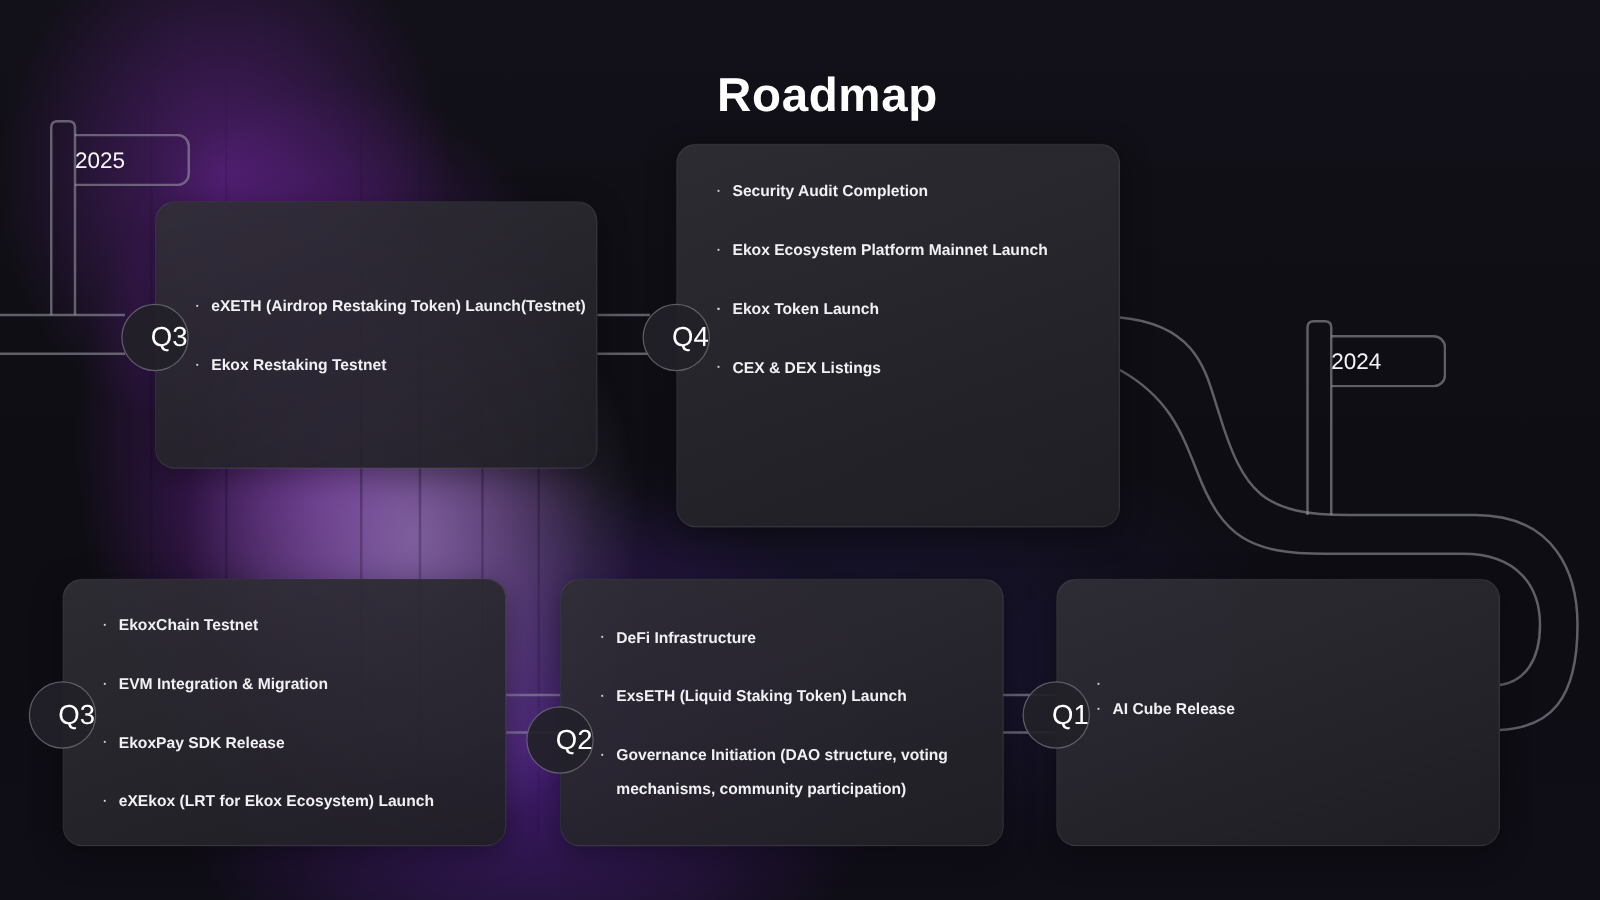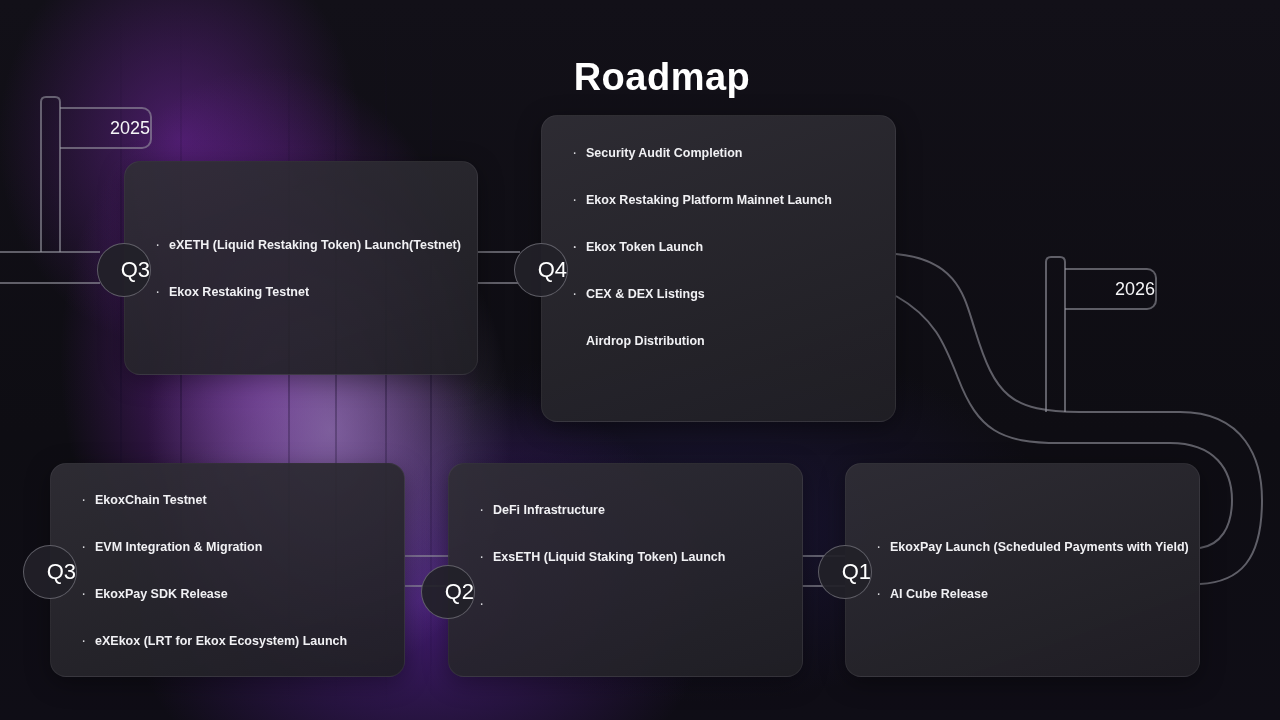--- a/index.html
+++ b/index.html
@@ -28,21 +28,21 @@
   .title {
     position: absolute; top: 56px; left: 0; width: 1280px; text-align: center;
     font-size: 38px; font-weight: bold; letter-spacing: 0.5px; color: #ffffff;
     font-family: "Liberation Sans", "DejaVu Sans", sans-serif;
     padding-left: 44px;
   }
   .year-flag {
     position: absolute; height: 42px; width: 92px;
     border: 2px solid rgba(160,160,170,0.55); border-left: none;
     border-radius: 0 10px 10px 0;
-    display: flex; align-items: center; justify-content: flex-end;
+    display: flex; align-items: center; justify-content: flex-start;
     font-size: 18px; color: #f5f5f7;
     font-family: "Liberation Sans", sans-serif;
   }
   .card {
     position: absolute;
     border-radius: 16px;
     background: linear-gradient(160deg, rgba(48,46,54,0.92), rgba(32,31,37,0.93));
     border: 1px solid rgba(255,255,255,0.06);
     box-shadow: 0 6px 24px rgba(0,0,0,0.35);
   }
@@ -99,41 +99,40 @@
     <path d="M802,586 L845,586"></path>
   </g>
 </svg>
 
 <div class="title">Roadmap</div>
 
 <div class="year-flag" style="left:60px; top:107px;">
   <span>2025</span>
 </div>
 <div class="year-flag" style="left:1065px; top:268px;">
-  <span>2026</span>
+  <span>2024</span>
 </div>
 
 <div class="card" style="left:124px; top:161px; width:354px; height:214px;">
   <ul style="left:28px; top:70px;">
-    <li style="margin-bottom:20px"><span class="dot">·</span><span>eXETH (Liquid Restaking Token) Launch(Testnet)</span></li>
+    <li style="margin-bottom:20px"><span class="dot">·</span><span>eXETH (Airdrop Restaking Token) Launch(Testnet)</span></li>
     <li><span class="dot">·</span><span>Ekox Restaking Testnet</span></li>
   </ul>
 </div>
 <div class="qbadge" style="left:97px; top:243px;">
   <span>Q3</span>
 </div>
 
 <div class="card" style="left:541px; top:115px; width:355px; height:307px;">
   <ul style="left:28px; top:24px;">
     <li style="margin-bottom:20px"><span class="dot">·</span><span>Security Audit Completion</span></li>
-    <li style="margin-bottom:20px"><span class="dot">·</span><span>Ekox Restaking Platform Mainnet Launch</span></li>
+    <li style="margin-bottom:20px"><span class="dot">·</span><span>Ekox Ecosystem Platform Mainnet Launch</span></li>
     <li style="margin-bottom:20px"><span class="dot">·</span></li>
     <li style="margin-bottom:20px"><span class="dot">·</span><span>Ekox Token Launch</span></li>
     <li style="margin-bottom:20px"><span class="dot">·</span><span>CEX &amp; DEX Listings</span></li>
-    <li><span class="dot"></span><span>Airdrop Distribution</span></li>
   </ul>
 </div>
 <div class="qbadge" style="left:514px; top:243px;">
   <span>Q4</span>
 </div>
 
 <div class="card" style="left:50px; top:463px; width:355px; height:214px;">
   <ul style="left:28px; top:23px;">
     <li style="margin-bottom:20px"><span class="dot">·</span><span>EkoxChain Testnet</span></li>
     <li style="margin-bottom:20px"><span class="dot">·</span><span>EVM Integration &amp; Migration</span></li>
@@ -142,28 +141,28 @@
   </ul>
 </div>
 <div class="qbadge" style="left:23px; top:545px;">
   <span>Q3</span>
 </div>
 
 <div class="card" style="left:448px; top:463px; width:355px; height:214px;">
   <ul style="left:28px; top:33px; width:300px;">
     <li style="margin-bottom:20px"><span class="dot">·</span><span>DeFi Infrastructure</span></li>
     <li style="margin-bottom:20px"><span class="dot">·</span><span>ExsETH (Liquid Staking Token) Launch</span></li>
-    <li class="wrap"><span class="dot">·</span></li>
+    <li class="wrap"><span class="dot">·</span><span>Governance Initiation (DAO structure, voting mechanisms, community participation)</span></li>
   </ul>
 </div>
 <div class="qbadge" style="left:421px; top:565px;">
   <span>Q2</span>
 </div>
 
 <div class="card" style="left:845px; top:463px; width:355px; height:214px;">
   <ul style="left:28px; top:70px;">
-    <li style="margin-bottom:20px"><span class="dot">·</span><span>EkoxPay Launch (Scheduled Payments with Yield)</span></li>
+    <li style="margin-bottom:20px"><span class="dot">·</span></li>
     <li><span class="dot">·</span><span>AI Cube Release</span></li>
   </ul>
 </div>
 <div class="qbadge" style="left:818px; top:545px;">
   <span>Q1</span>
 </div>
 
 </body></html>

